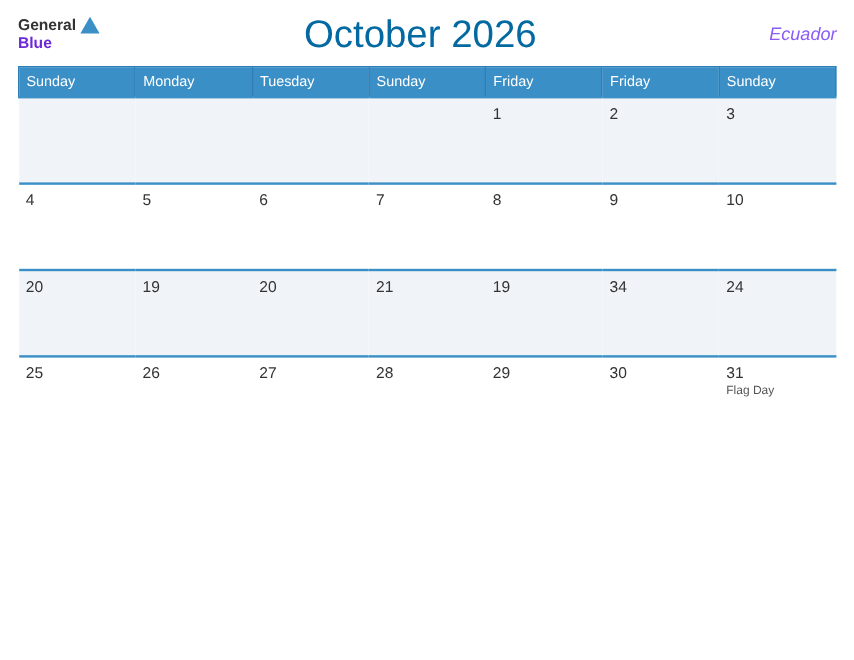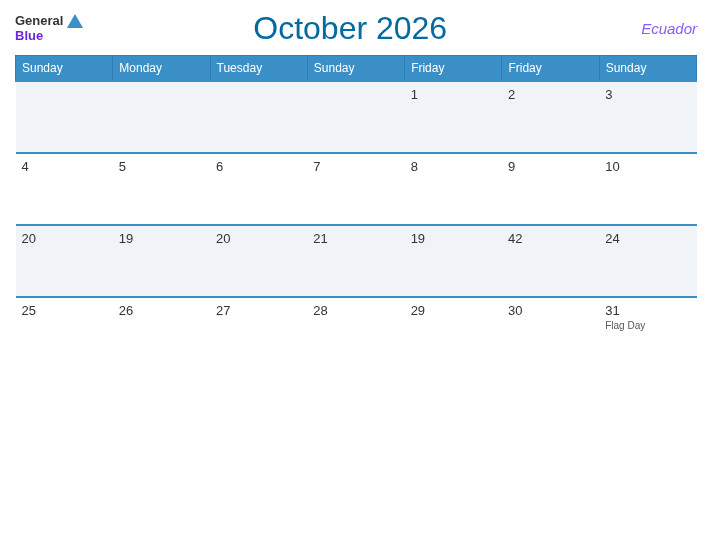--- a/index.html
+++ b/index.html
@@ -152,21 +152,21 @@
           <td><span class="day-num">8</span></td>
           <td><span class="day-num">9</span></td>
           <td><span class="day-num">10</span></td>
         </tr>
         <tr>
           <td><span class="day-num">20</span></td>
           <td><span class="day-num">19</span></td>
           <td><span class="day-num">20</span></td>
           <td><span class="day-num">21</span></td>
           <td><span class="day-num">19</span></td>
-          <td><span class="day-num">42</span></td>
+          <td><span class="day-num">34</span></td>
           <td><span class="day-num">24</span></td>
         </tr>
         <tr>
           <td><span class="day-num">25</span></td>
           <td><span class="day-num">26</span></td>
           <td><span class="day-num">27</span></td>
           <td><span class="day-num">28</span></td>
           <td><span class="day-num">29</span></td>
           <td><span class="day-num">30</span></td>
           <td><span class="day-num">31</span><div class="day-event">Flag Day</div></td>

